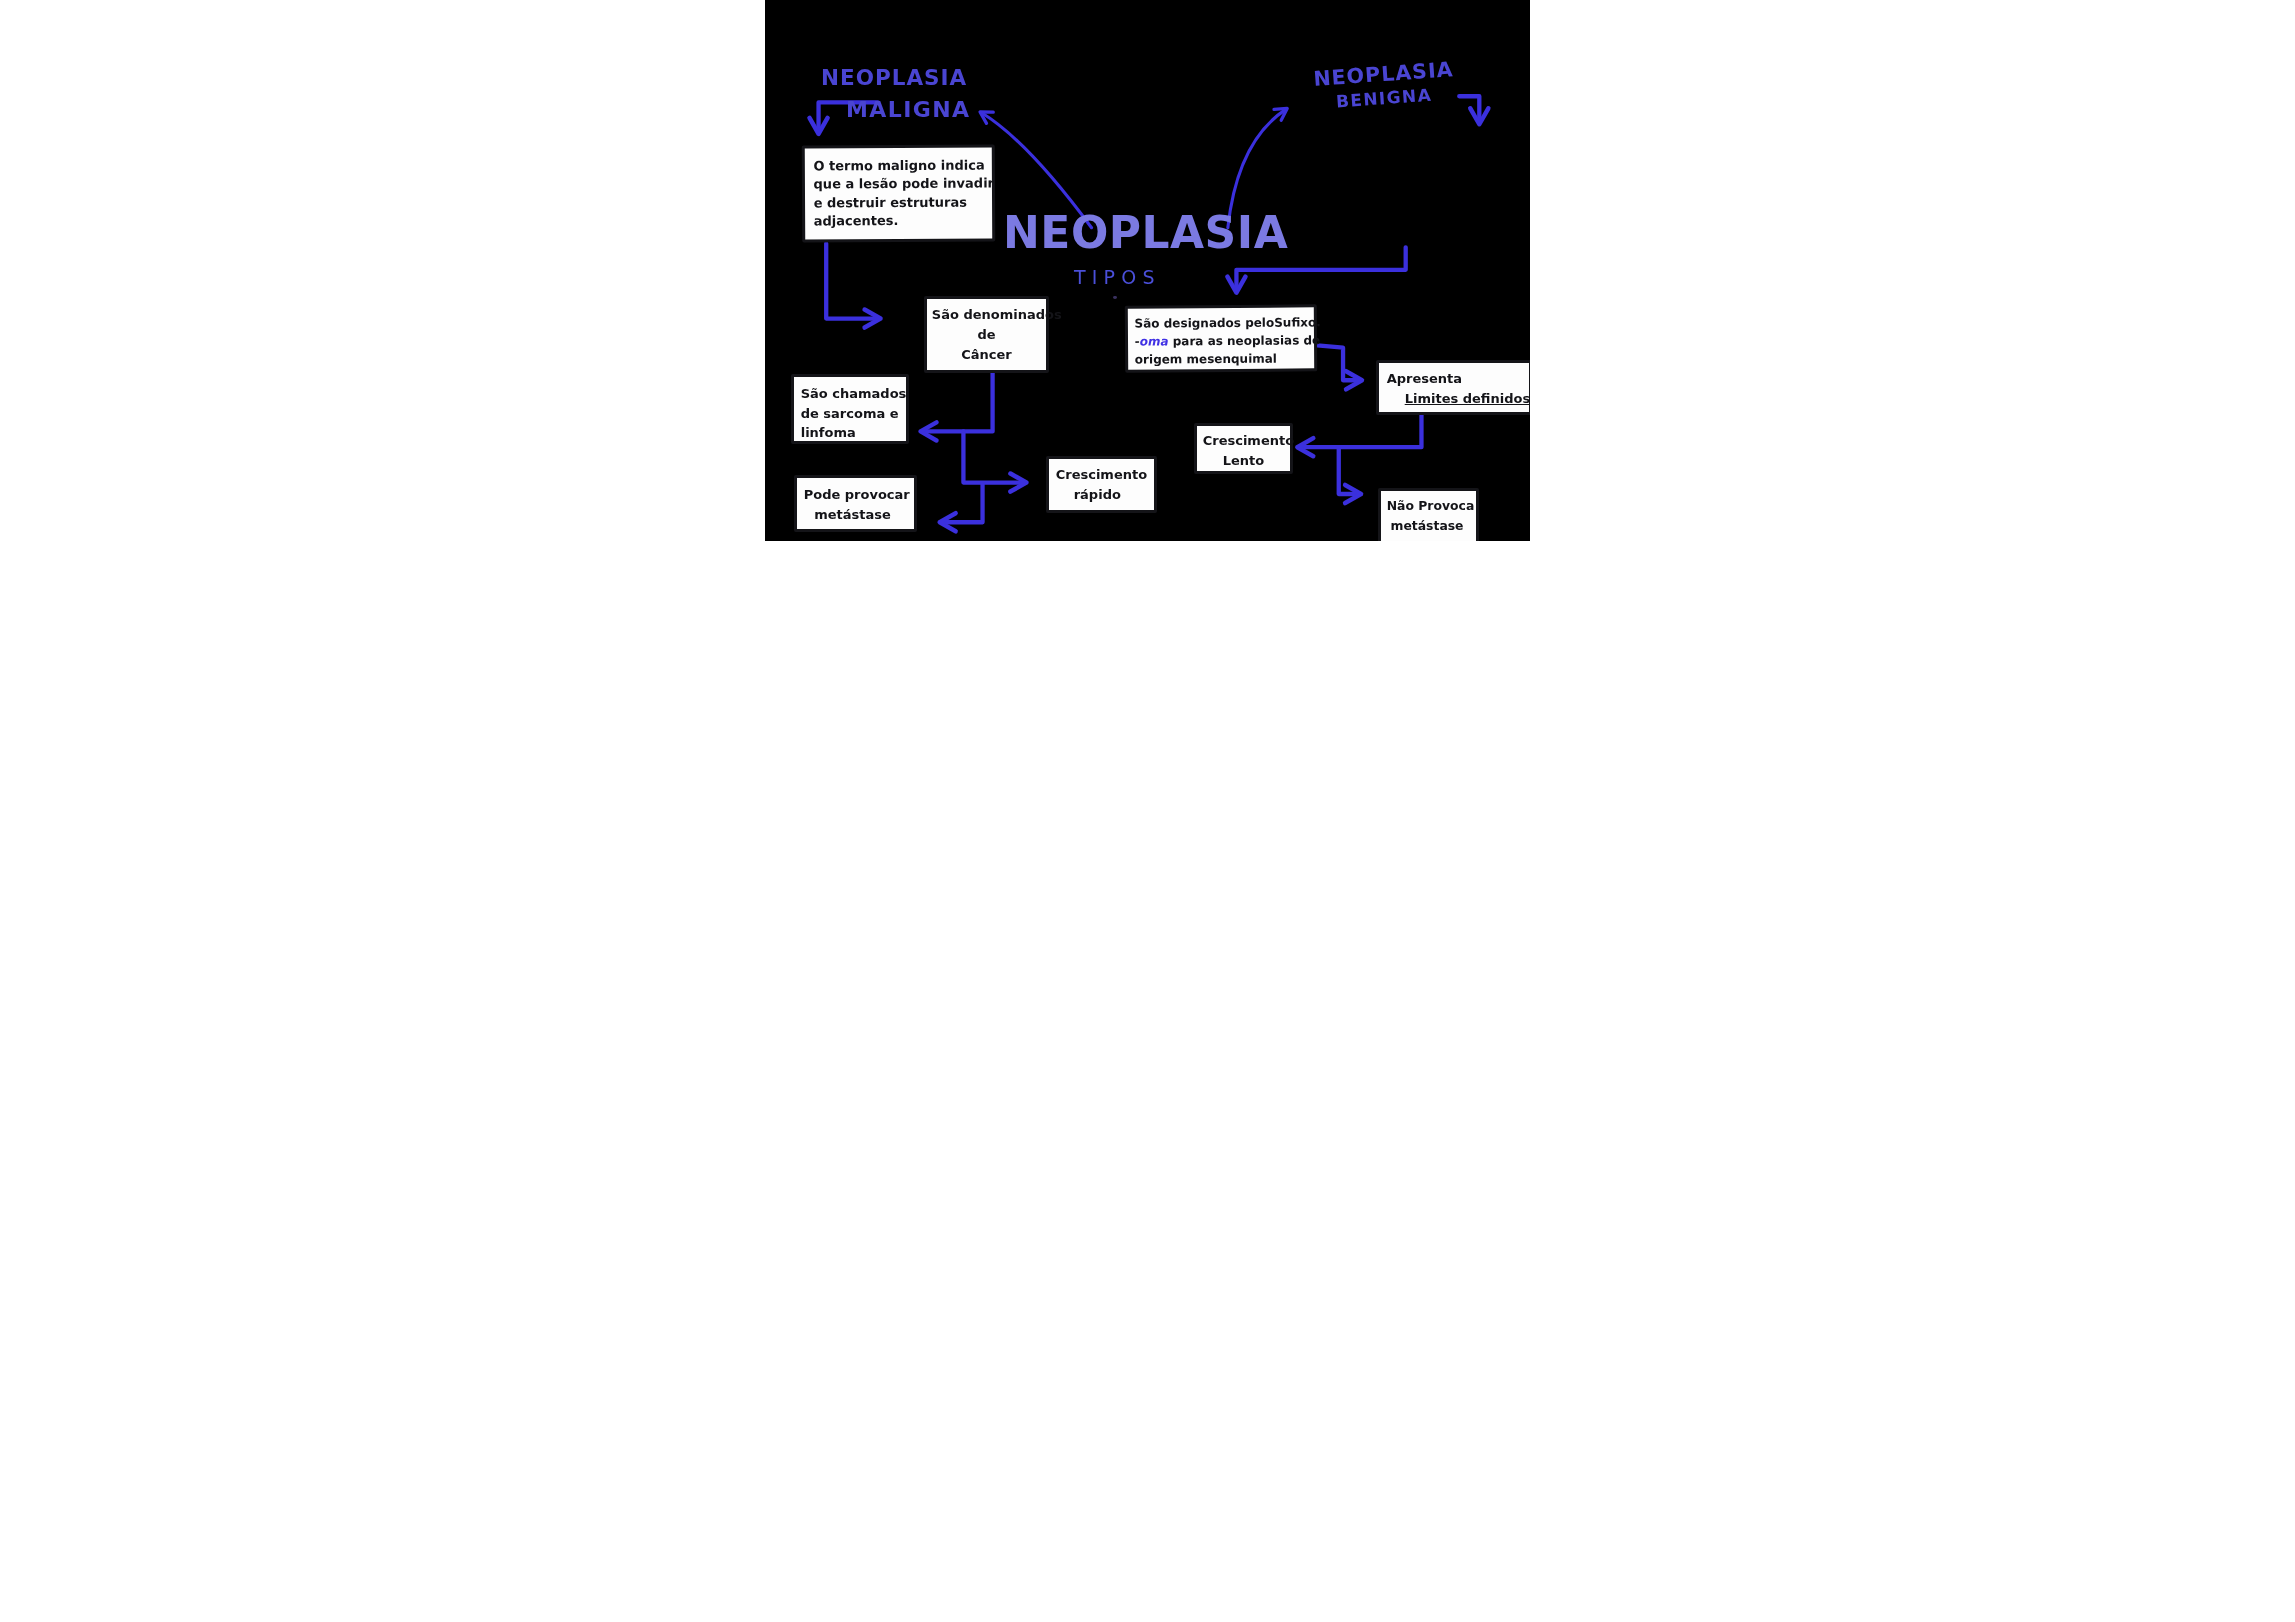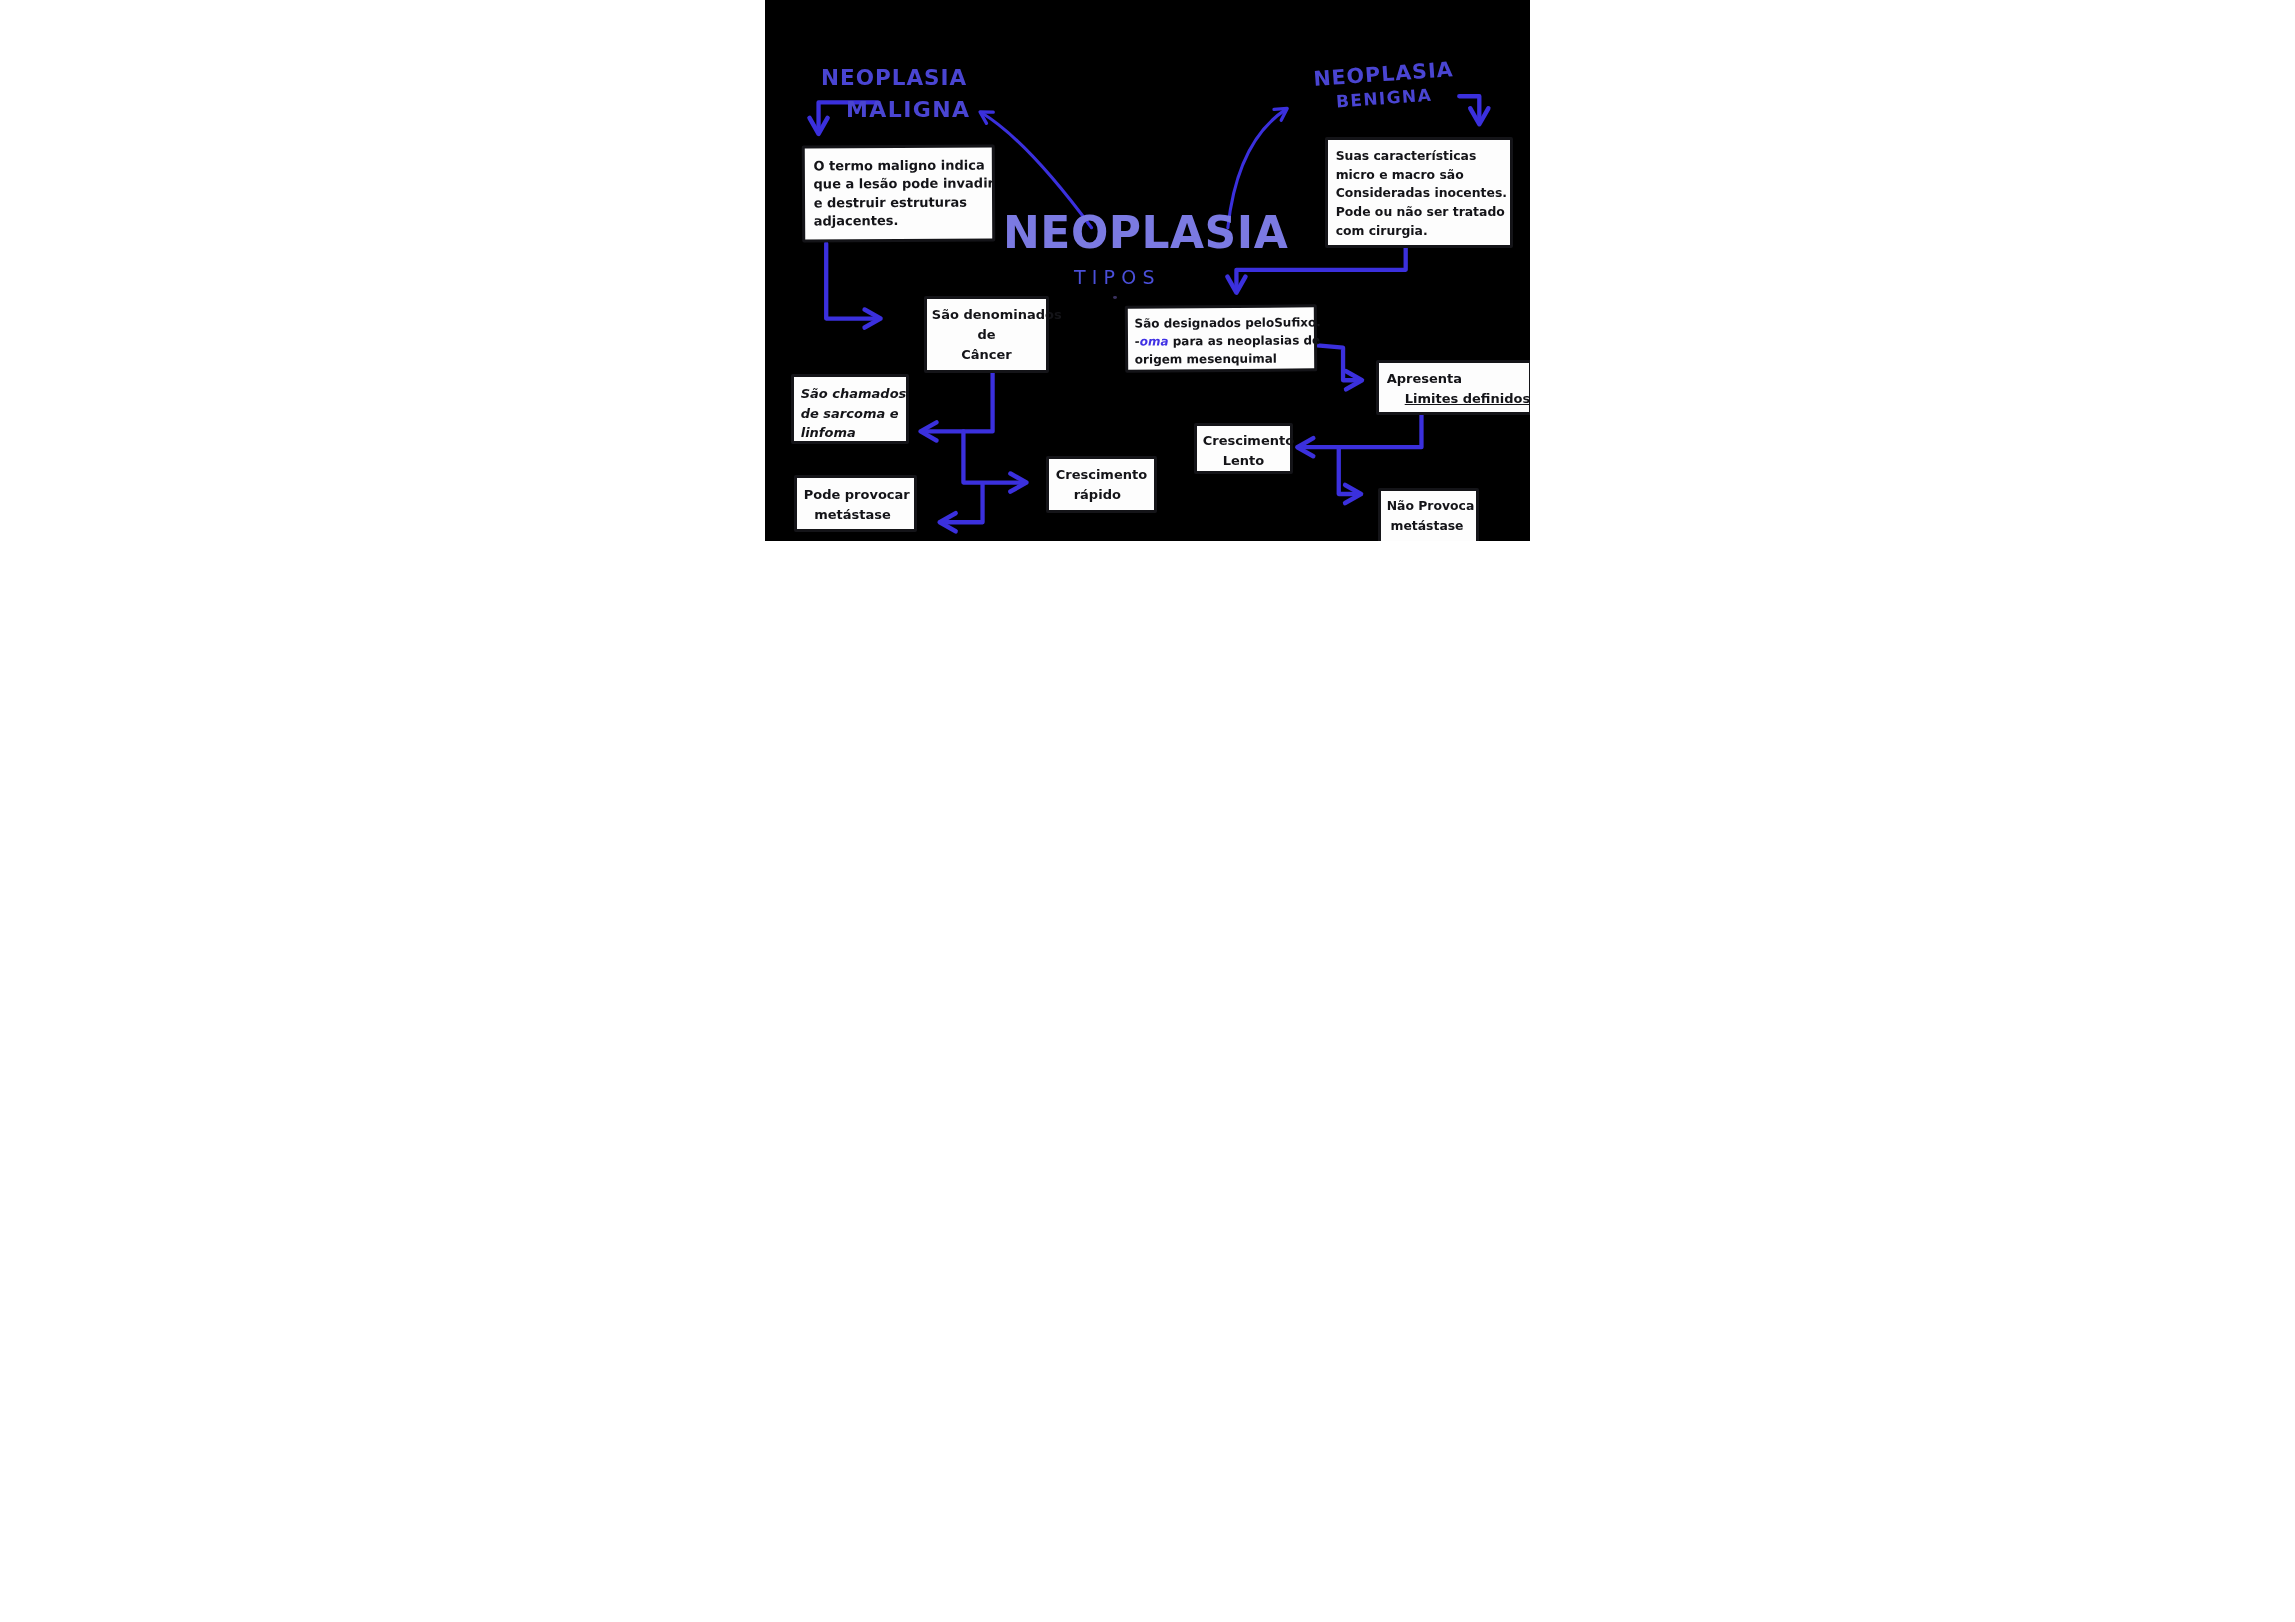--- a/index.html
+++ b/index.html
@@ -24,21 +24,21 @@
 
   .node{
     position:absolute;box-sizing:border-box;
     border:3.3px solid var(--ink-black);border-radius:1.9px;
     background:#fdfdfd;font-weight:bold;
   }
   .node .ln{display:block;white-space:nowrap;}
 
   #maligna-def{left:37px;top:145px;width:193px;height:97px;padding:9px 8.6px;font-size:13px;line-height:1.42;transform:rotate(-0.3deg);}
   #denominados{left:124px;top:296px;width:125px;height:77px;padding:6.2px 4.8px;font-size:13px;line-height:1.55;text-align:center;margin-left:35px;}
-  #chamados{left:26px;top:374px;width:118px;height:70px;padding:7.2px 6.7px;font-size:13px;line-height:1.5;font-style:italic;}
+  #chamados{left:26px;top:374px;width:118px;height:70px;padding:7.2px 6.7px;font-size:13px;line-height:1.5;}
   #pode-metastase{left:29px;top:475px;width:123px;height:57px;padding:7.2px 6.7px;font-size:13px;line-height:1.5;}
   #pode-metastase .ln.i1{margin-left:10.5px;}
   #cresc-rapido{left:281px;top:456px;width:111px;height:57px;padding:6.2px 6.7px;font-size:13px;line-height:1.55;}
   #cresc-rapido .ln.i1{margin-left:18px;}
   #benigna-def{left:560px;top:137px;width:188px;height:111px;padding:7.2px 7.7px;font-size:12.4px;line-height:1.5;}
   #sufixo{left:360px;top:305px;width:192px;height:67px;padding:6.2px 6.7px;font-size:12px;line-height:1.5;transform:rotate(-0.4deg);}
   #sufixo .oma{color:var(--oma-blue);font-style:italic;}
   #apresenta{left:611px;top:360px;width:156px;height:55px;padding:6.2px 7.7px;font-size:13px;line-height:1.5;}
   #apresenta .ln.i1{margin-left:18px;text-decoration:underline;}
   #cresc-lento{left:429px;top:423px;width:99px;height:51px;padding:5.3px 5.7px;font-size:13px;line-height:1.5;}
@@ -124,27 +124,20 @@
   <div class="node" id="pode-metastase">
     <span class="ln">Pode provocar</span>
     <span class="ln i1">metástase</span>
   </div>
 
   <div class="node" id="cresc-rapido">
     <span class="ln">Crescimento</span>
     <span class="ln i1">rápido</span>
   </div>
 
-  <div class="node" id="benigna-def">
-    <span class="ln">Suas características</span>
-    <span class="ln">micro e macro são</span>
-    <span class="ln">Consideradas inocentes.</span>
-    <span class="ln">Pode ou não ser tratado</span>
-    <span class="ln">com cirurgia.</span>
-  </div>
 
   <div class="node" id="sufixo">
     <span class="ln">São designados peloSufixo.</span>
     <span class="ln"><span>-</span><span class="oma">oma</span><span> para as neoplasias de</span></span>
     <span class="ln">origem mesenquimal</span>
   </div>
 
   <div class="node" id="apresenta">
     <span class="ln">Apresenta</span>
     <span class="ln i1">Limites definidos</span>

